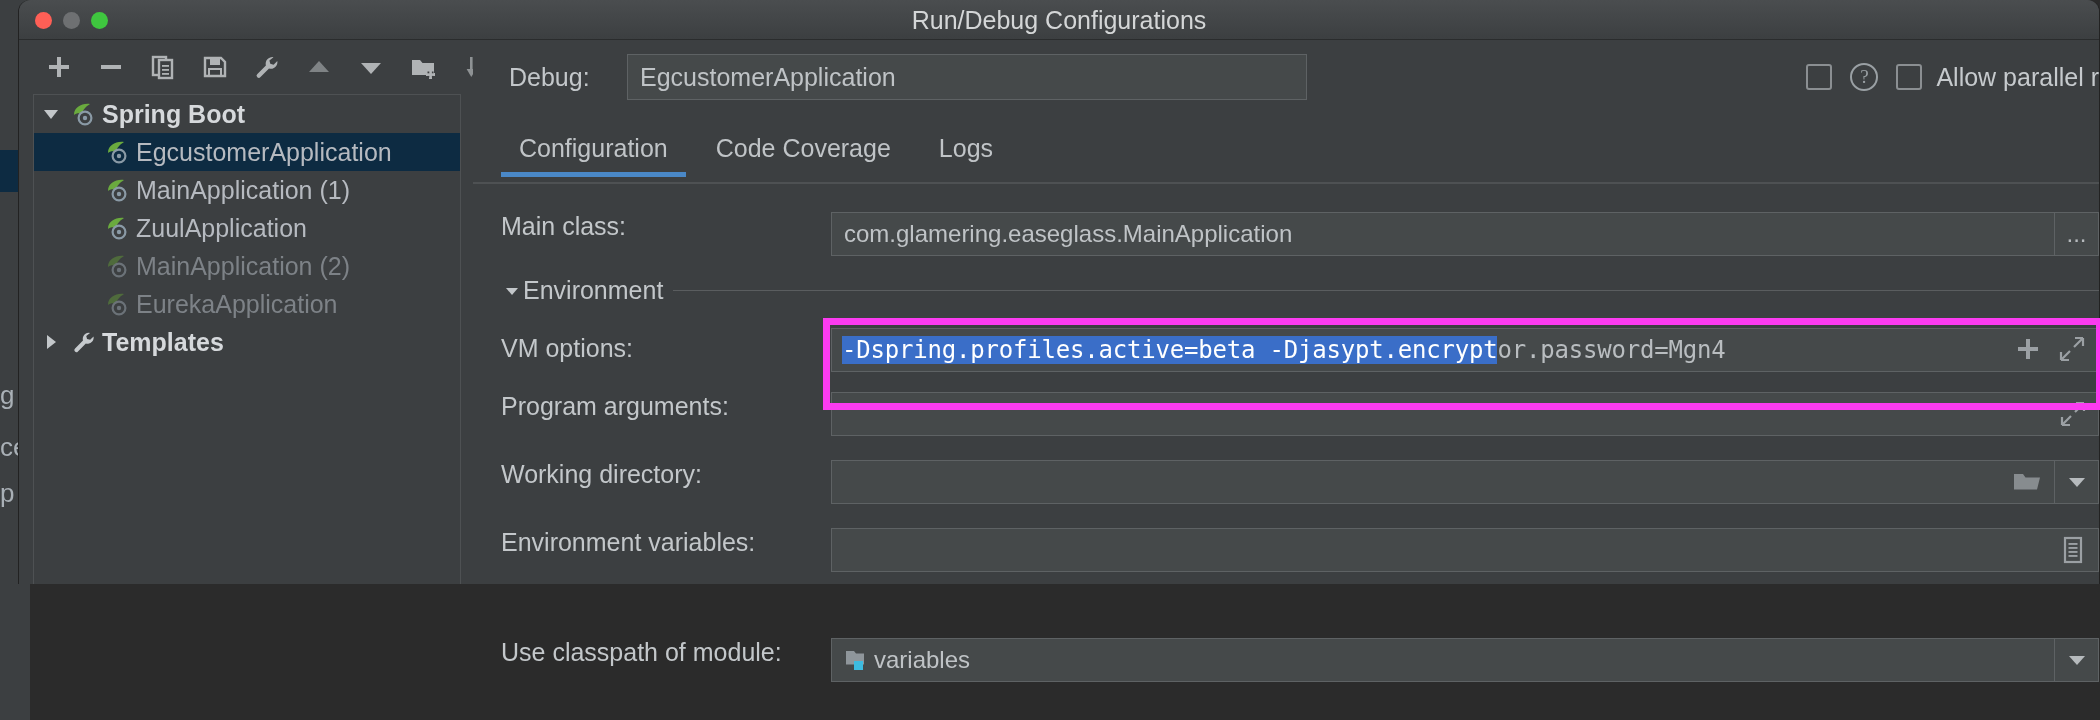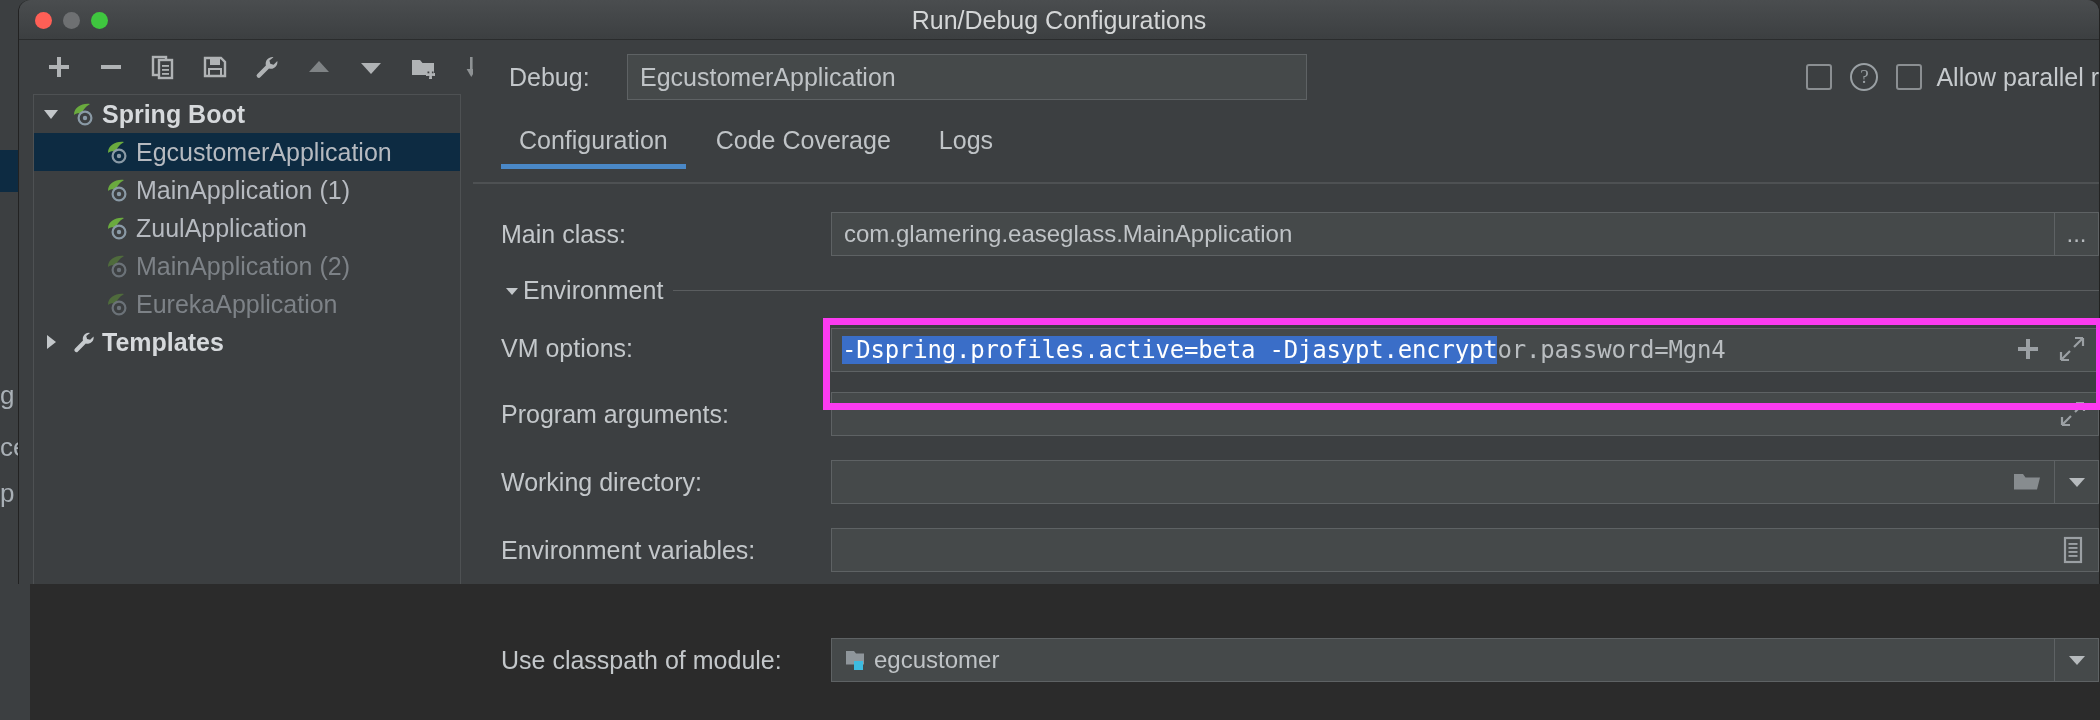--- a/index.html
+++ b/index.html
@@ -115,34 +115,34 @@
   .cblabel { color: #c6cacd; font-size: 25px; white-space: nowrap; }
   .helpicon {
     width: 28px; height: 28px; border-radius: 50%;
     border: 2px solid #9aa0a4; color: #9aa0a4; font-size: 19px;
     display: flex; align-items: center; justify-content: center;
     font-family: "Liberation Serif", serif;
   }
 
   #tabs {
     position: absolute; left: 0; top: 86px; right: 0; height: 58px;
-    display: flex; align-items: flex-start; border-bottom: 2px solid #4e5153;
+    display: flex; align-items: center; border-bottom: 2px solid #4e5153;
     padding-left: 28px; gap: 12px;
   }
   .tab {
     padding: 0 18px 12px 18px; color: #c0c4c7; font-size: 25px;
     position: relative;
   }
   .tab.active::after {
     content: ""; position: absolute; left: 0; right: 0; bottom: -2px;
     height: 5px; background: #4a88c7;
   }
 
   
-  .frow { position: absolute; left: 0; right: 0; display: flex; align-items: center; }
+  .frow { position: absolute; left: 0; right: 0; display: flex; align-items: flex-start; }
   .flabel { color: #c3c7ca; font-size: 25px; margin-left: 28px; width: 330px; flex: none; }
   .finput {
     flex: 1; height: 44px; background: #45494a; border: 1px solid #5e6264;
     color: #bfc3c6; font-size: 24px; padding: 0 12px;
     display: flex; align-items: center; min-width: 0;
   }
   .fbtn {
     width: 44px; height: 44px; flex: none; background: #45494a;
     border: 1px solid #5e6264; border-left: none;
     color: #b6babd; font-size: 24px;
@@ -470,21 +470,21 @@
 
       <div class="frow" style="top:598px">
         <div class="flabel">Use classpath of module:</div>
         <div class="finput">
           <span class="modicon">
             <svg width="28" height="26" viewBox="0 0 28 26">
               <path d="M2 4 h8 l2 2.6 H20 v11 H2 z" fill="#8f969b"></path>
               <rect x="10" y="14" width="9" height="9" fill="#3dbbe0"></rect>
             </svg>
           </span>
-          <span>egcustomer</span>
+          <span>variables</span>
         </div>
         <div class="fbtn" style="border-left:none">
           <svg width="22" height="22" viewBox="0 0 22 22">
               <path d="M3 7 L19 7 L11 16 Z" fill="#b6babd"></path>
             </svg>
         </div>
       </div>
 
     </div>
   </div>

